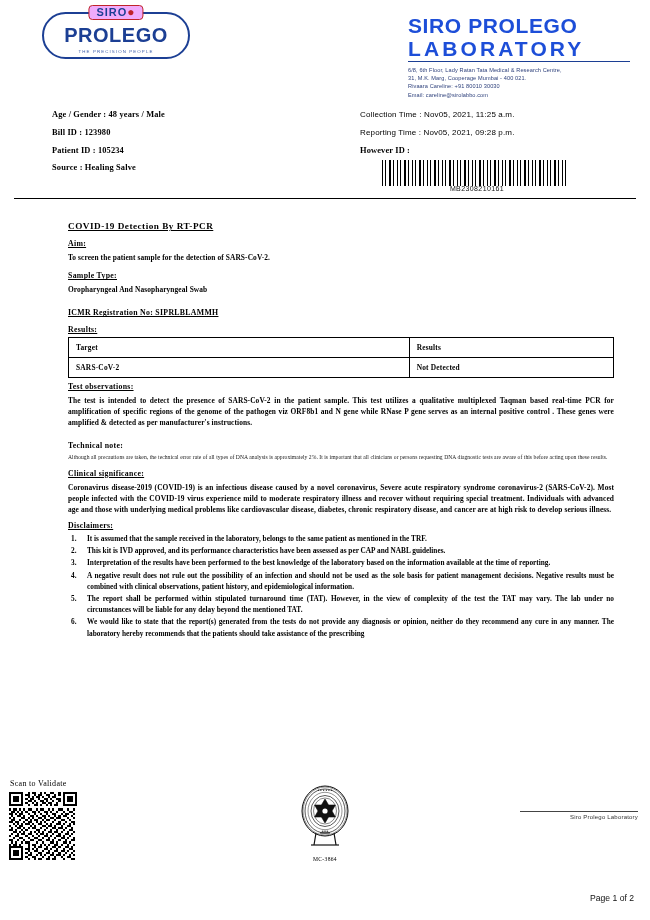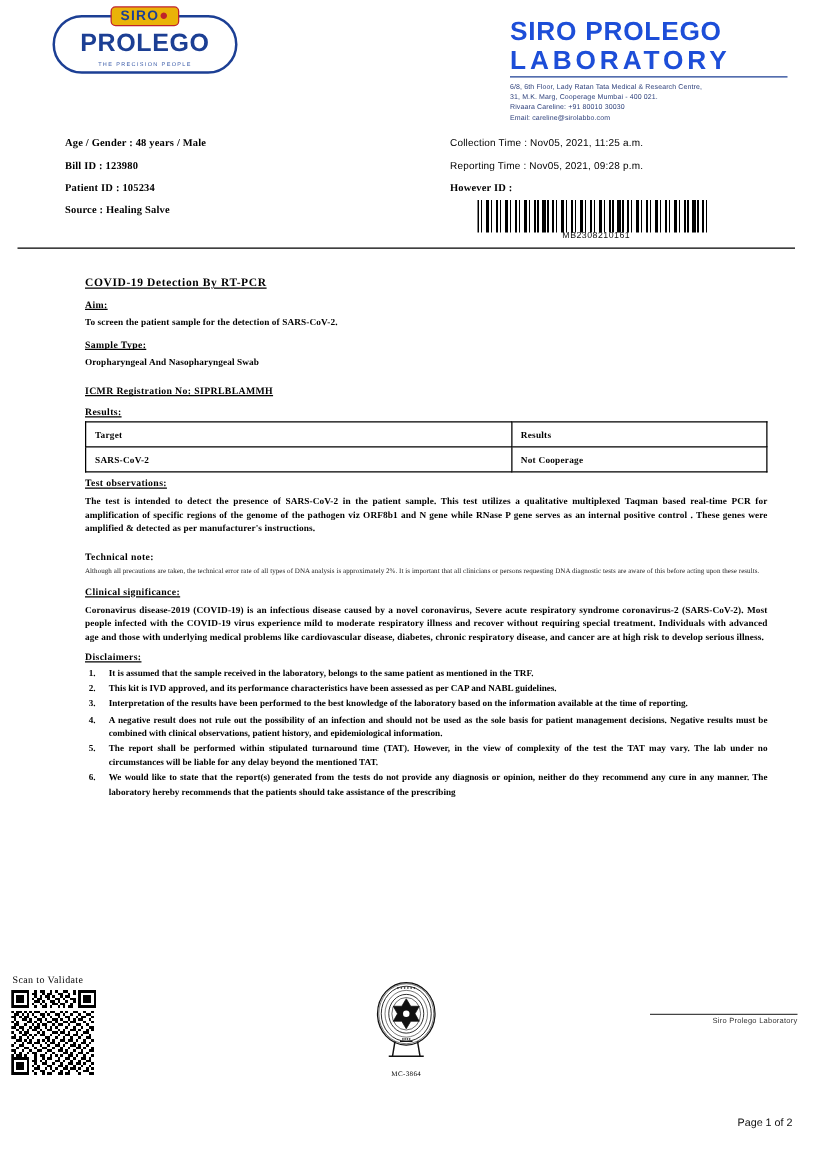--- a/index.html
+++ b/index.html
@@ -39,21 +39,21 @@
     flex-direction: column;
     align-items: center;
     justify-content: flex-end;
     padding-bottom: 3px;
   }
   .logo-siro {
     position: absolute;
     top: -9px;
     left: 50%;
     transform: translateX(-50%);
-    background: #eab308;
+    background: #f0abfc;
     border: 1.6px solid #c0232b;
     border-radius: 4px;
     padding: 0px 7px 0px 7px;
     font-family: "Liberation Sans", sans-serif;
     font-weight: bold;
     font-size: 11px;
     letter-spacing: 1px;
     color: #1c3f94;
     line-height: 13px;
   }
@@ -356,21 +356,21 @@
   <div class="sub-head" style="margin-top:8px;margin-bottom:2px;">Results:</div>
 
   <table class="results">
     <tbody>
         <tr>
       <td class="c1">Target</td>
       <td>Results</td>
     </tr>
     <tr>
       <td class="c1">SARS-CoV-2</td>
-      <td>Not Cooperage</td>
+      <td>Not Detected</td>
     </tr>
   </tbody>
     </table>
 
   <div class="sub-head" style="margin-top:0px;margin-bottom:4px;">Test observations:</div>
   <div class="body-txt just">The test is intended to detect the presence of SARS-CoV-2 in the patient sample. This test utilizes a qualitative multiplexed Taqman based real-time PCR for amplification of specific regions of the genome of the pathogen viz  ORF8b1 and N gene while RNase P gene serves as an internal positive control . These genes were amplified &amp; detected as per manufacturer's instructions.</div>
 
   <div class="sub-head nounder" style="margin-top:13px;margin-bottom:3px;">Technical note:</div>
   <div class="small-txt">Although all precautions are taken, the technical error rate of all types of DNA analysis is approximately 2%. It is important that all clinicians or persons requesting DNA diagnostic tests are aware of this before acting upon these results.</div>
 

